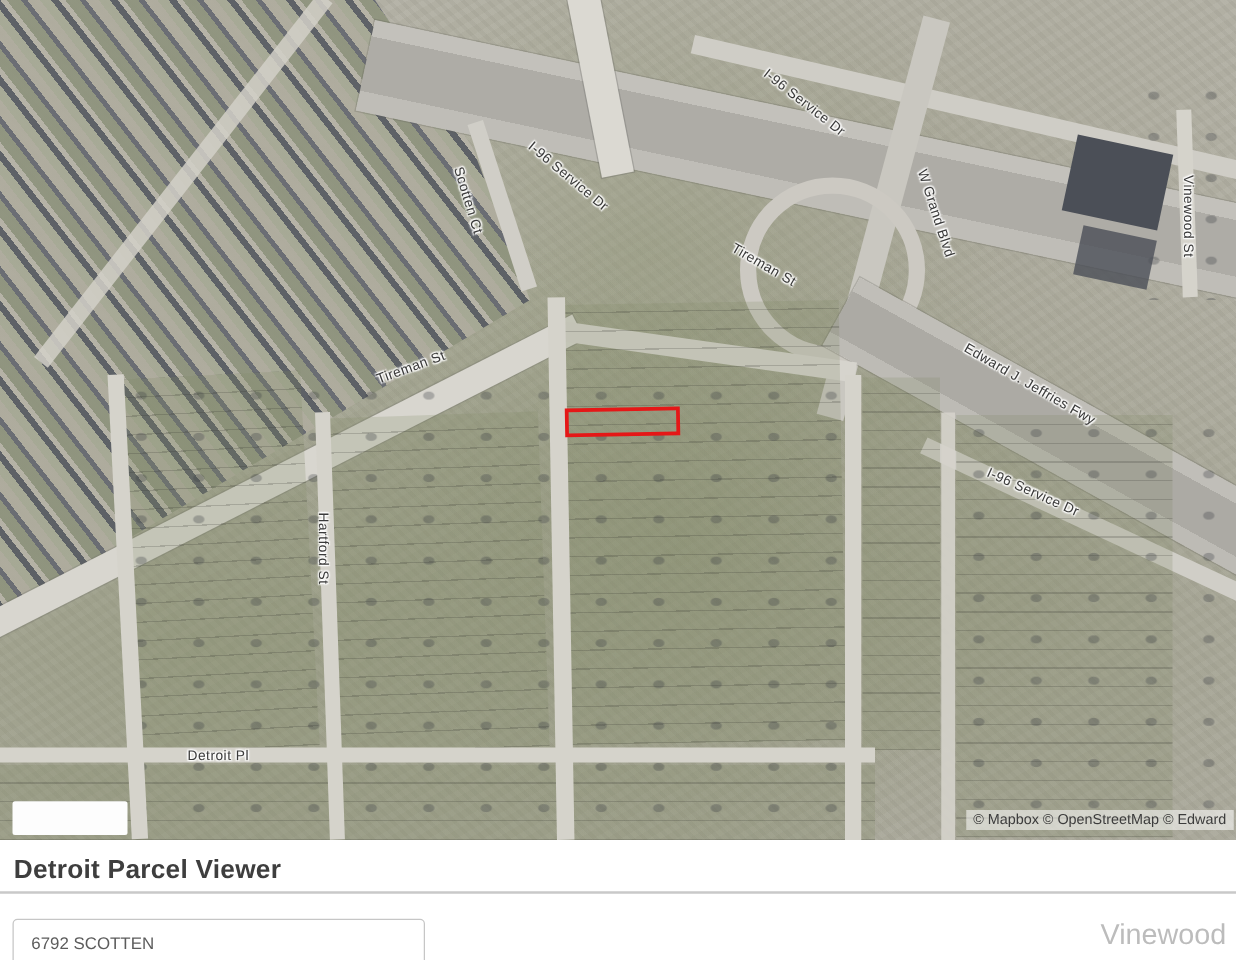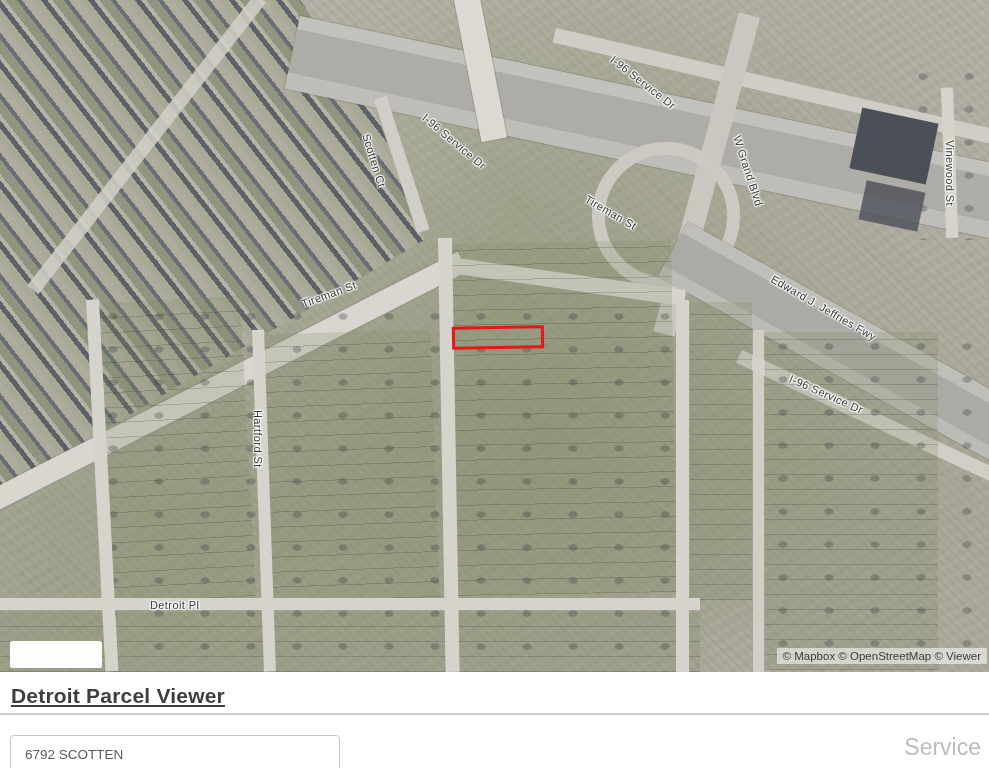--- a/index.html
+++ b/index.html
@@ -81,21 +81,21 @@
       -1px 1px 1px rgba(255,255,255,.95),1px 1px 1px rgba(255,255,255,.95),0 0 3px #fff;}
 
   .logo-box{left:10px;top:641px;width:92px;height:27px;background:#fdfdfd;
     border-radius:2px;z-index:50;}
   .attribution{right:2px;top:648px;padding:2px 6px;background:rgba(255,255,255,.55);
     font-size:11.5px;color:#3c3c3c;z-index:50;}
 
   
   .panel{position:absolute;left:0;top:672px;width:989px;height:96px;background:#fff;}
   .panel h1{position:absolute;left:11px;top:12px;margin:0;font-size:21px;
-    font-weight:bold;color:#3e3e3e;letter-spacing:.2px;text-decoration:underline;}
+    font-weight:bold;color:#3e3e3e;letter-spacing:.2px;}
   .divider{position:absolute;left:0;top:41px;width:989px;height:0;
     border-bottom:2px solid #c9c9c9;}
   .search{position:absolute;left:10px;top:63px;width:330px;height:38px;
     box-sizing:border-box;border:1px solid #c6c6c6;border-radius:4px;
     padding:0 0 0 14px;font-family:"Liberation Sans",sans-serif;font-size:13.5px;
     color:#5c5c5c;outline:none;background:#fff;}
   .watermark{position:absolute;right:8px;top:62px;font-size:23px;color:#bcbcbc;}
 </style>
 </head>
 <body>
@@ -148,23 +148,23 @@
     <span class="lbl" style="left:586px;top:192px;transform:rotate(30deg)">Tireman St</span>
     <span class="lbl" style="left:737px;top:130px;transform:rotate(72deg)">W Grand Blvd</span>
     <span class="lbl" style="left:950px;top:134px;transform:rotate(90deg)">Vinewood St</span>
     <span class="lbl" style="left:772px;top:272px;transform:rotate(30deg)">Edward J. Jeffries Fwy</span>
     <span class="lbl" style="left:790px;top:372px;transform:rotate(24deg)">I-96 Service Dr</span>
     <span class="lbl" style="left:302px;top:298px;transform:rotate(-20deg)">Tireman St</span>
     <span class="lbl" style="left:258px;top:404px;transform:rotate(90deg)">Hartford St</span>
     <span class="lbl" style="left:150px;top:599px">Detroit Pl</span>
 
     <div class="layer logo-box"></div>
-    <div class="layer attribution">© Mapbox © OpenStreetMap © Viewer</div>
+    <div class="layer attribution">© Mapbox © OpenStreetMap © Edward</div>
   </div>
 
   <div class="panel">
     <h1>Detroit Parcel Viewer</h1>
     <div class="divider"></div>
     <input class="search" type="text" value="6792 SCOTTEN" style="">
-    <div class="watermark">Service</div>
+    <div class="watermark">Vinewood</div>
   </div>
 
 </div>
 
 </body></html>

